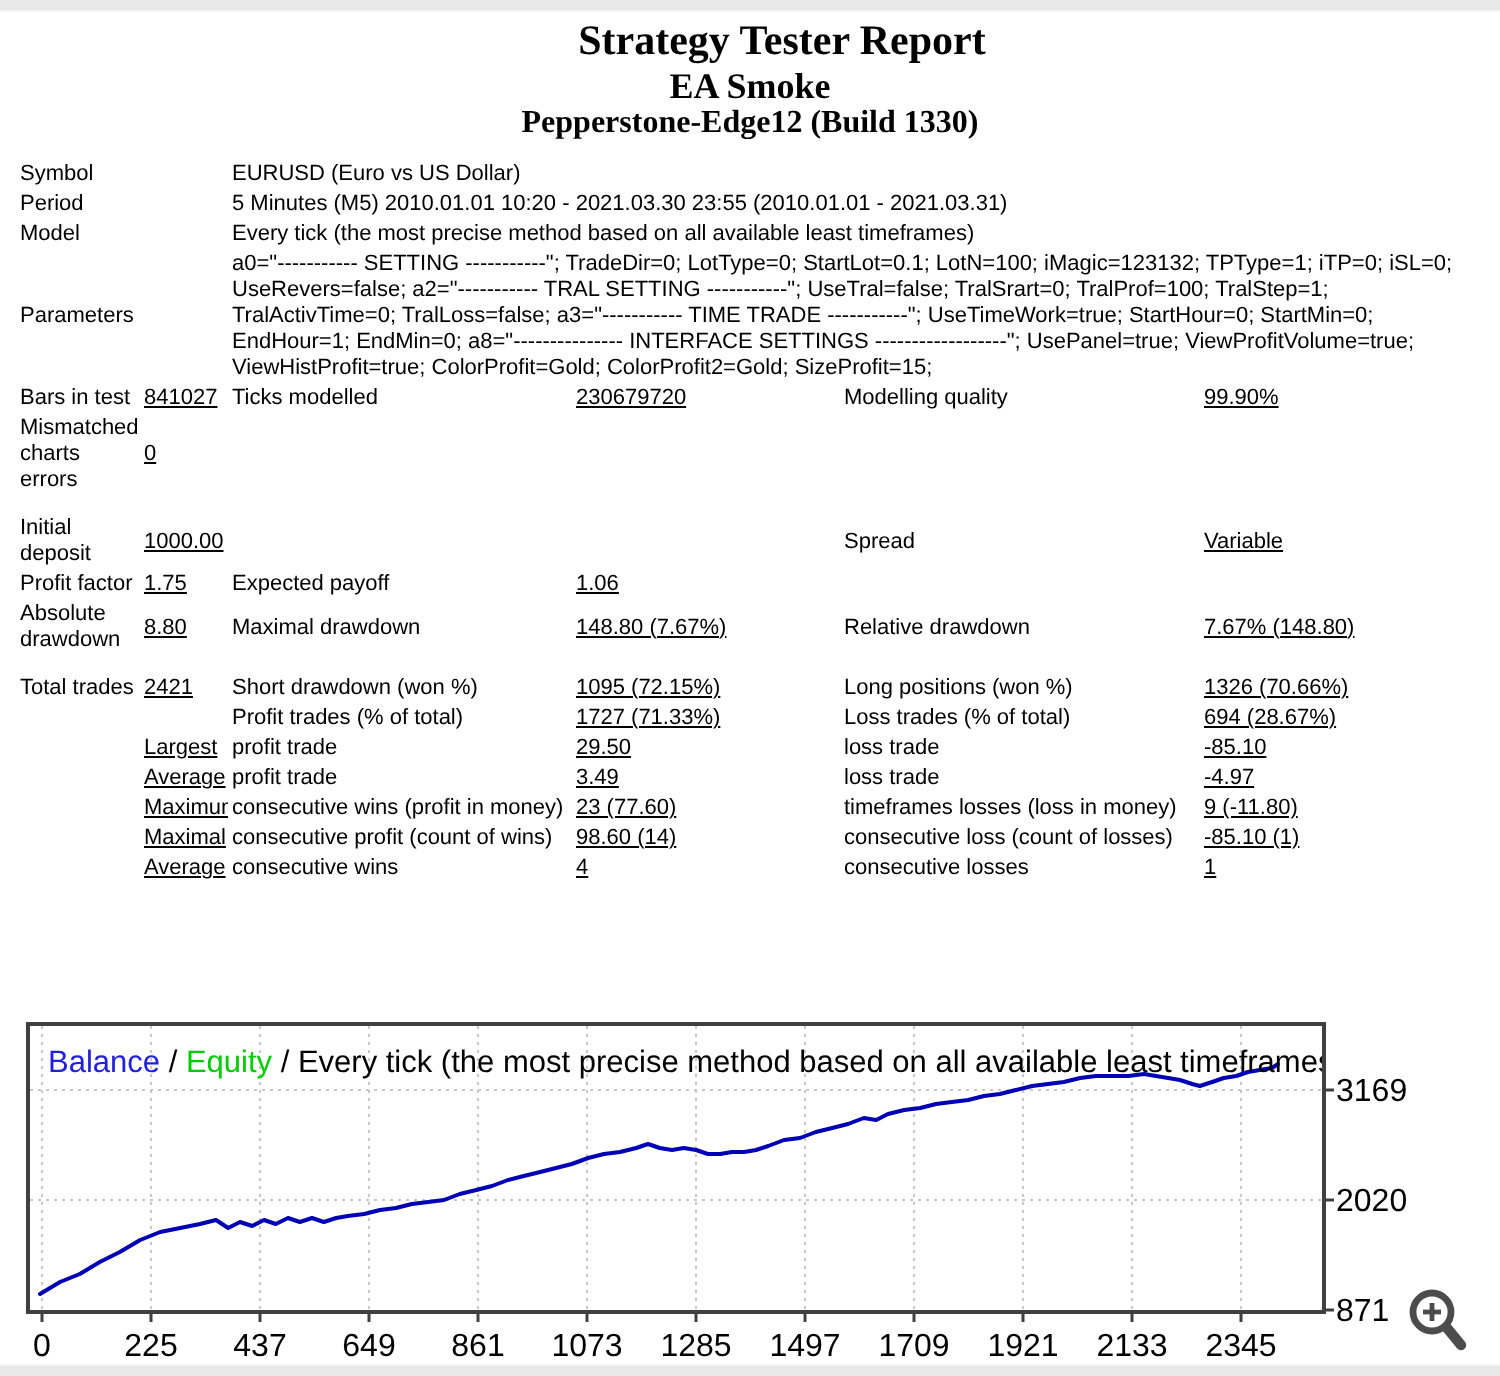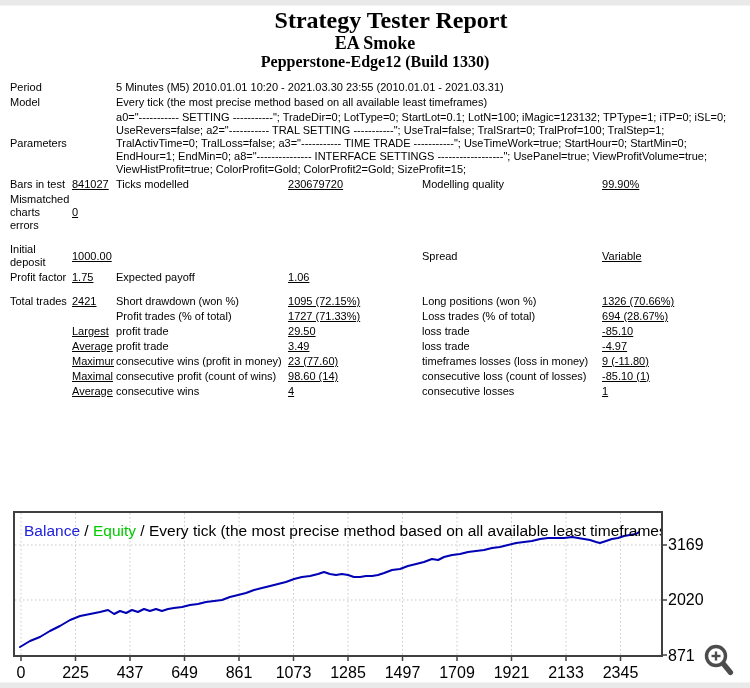--- a/index.html
+++ b/index.html
@@ -7,21 +7,21 @@
     width:750px;height:688px;position:relative;overflow:hidden;
     background:#ffffff;color:#000;
     font-family:"Liberation Sans",sans-serif;
   }
   .strip{position:absolute;left:0;width:750px;background:#e9e9e9;}
   .strip.top{top:0;height:5px;border-bottom:1px solid #f4f4f4;}
   .strip.bottom{bottom:0;height:5px;border-top:1px solid #f4f4f4;}
 
   .rpt-header{position:absolute;top:8px;left:0;width:750px;text-align:center;
     font-family:"Liberation Serif",serif;font-weight:bold;}
-  .rpt-header .t1{font-size:24px;line-height:24px;margin-left:32px;}
+  .rpt-header .t1{font-size:21px;line-height:24px;margin-left:32px;}
   .rpt-header .t2{font-size:18px;line-height:19px;margin-top:2px;}
   .rpt-header .t3{font-size:16px;line-height:14px;margin-top:2px;}
 
   table.results{
     position:absolute;top:80px;left:8px;width:734px;
     border-collapse:collapse;table-layout:fixed;
     font-size:11px;line-height:13px;
   }
   table.results td{padding:1px 2px;vertical-align:middle;overflow:hidden;}
   table.results td.r{text-align:left;text-decoration:underline;}
@@ -46,20 +46,24 @@
   <colgroup>
     <col style="width:62px">
       <col style="width:44px">
       <col style="width:172px">
     <col style="width:134px">
       <col style="width:180px">
       <col style="width:142px">
   </colgroup>
   <tbody id="results-body">
       <tr>
+        <td colspan="2">Symbol</td>
+        <td colspan="4" class="">EURUSD (Euro vs US Dollar)</td>
+      </tr>
+      <tr>
         <td colspan="2">Period</td>
         <td colspan="4" class="">5 Minutes (M5) 2010.01.01 10:20 - 2021.03.30 23:55 (2010.01.01 - 2021.03.31)</td>
       </tr>
       <tr>
         <td colspan="2">Model</td>
         <td colspan="4" class="">Every tick (the most precise method based on all available least timeframes)</td>
       </tr>
       <tr>
         <td colspan="2">Parameters</td>
         <td colspan="4" class="params-val">a0="----------- SETTING -----------"; TradeDir=0; LotType=0; StartLot=0.1; LotN=100; iMagic=123132; TPType=1; iTP=0; iSL=0; UseRevers=false; a2="----------- TRAL SETTING -----------"; UseTral=false; TralSrart=0; TralProf=100; TralStep=1; TralActivTime=0; TralLoss=false; a3="----------- TIME TRADE -----------"; UseTimeWork=true; StartHour=0; StartMin=0; EndHour=1; EndMin=0; a8="--------------- INTERFACE SETTINGS ------------------"; UsePanel=true; ViewProfitVolume=true; ViewHistProfit=true; ColorProfit=Gold; ColorProfit2=Gold; SizeProfit=15;</td>
@@ -91,20 +95,28 @@
         <td>Spread</td>
         <td class="r">Variable</td>
       </tr>
       <tr>
         <td>Profit factor</td>
         <td class="r">1.75</td>
         <td>Expected payoff</td>
         <td class="r">1.06</td>
         <td></td>
         <td class="r"></td>
+      </tr>
+      <tr>
+        <td>Absolute drawdown</td>
+        <td class="r">8.80</td>
+        <td>Maximal drawdown</td>
+        <td class="r">148.80 (7.67%)</td>
+        <td>Relative drawdown</td>
+        <td class="r">7.67% (148.80)</td>
       </tr>
       <tr class="gap">
         <td colspan="6"></td>
       </tr>
       <tr>
         <td>Total trades</td>
         <td class="r">2421</td>
         <td>Short drawdown (won %)</td>
         <td class="r">1095 (72.15%)</td>
         <td>Long positions (won %)</td>

